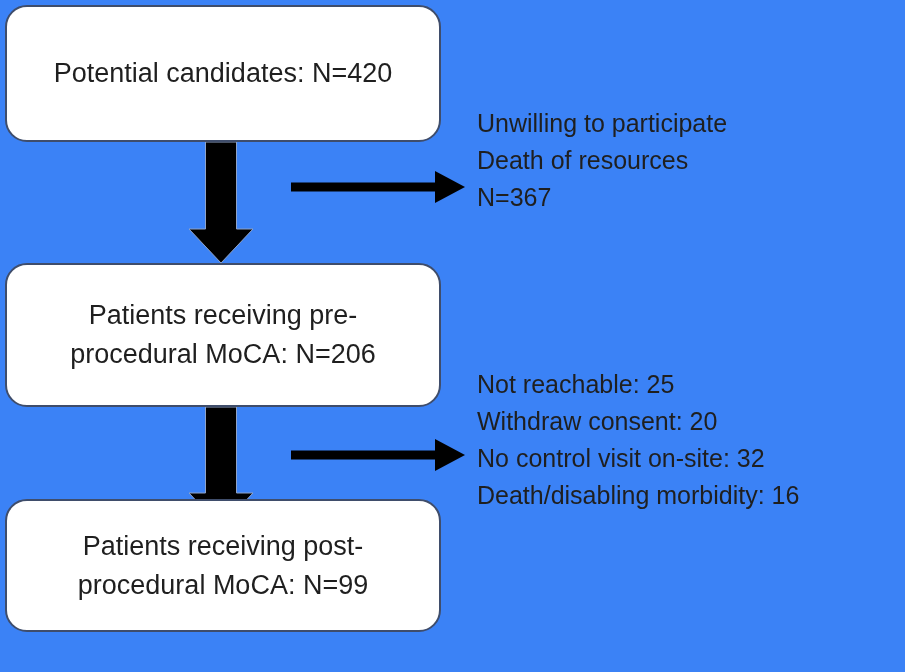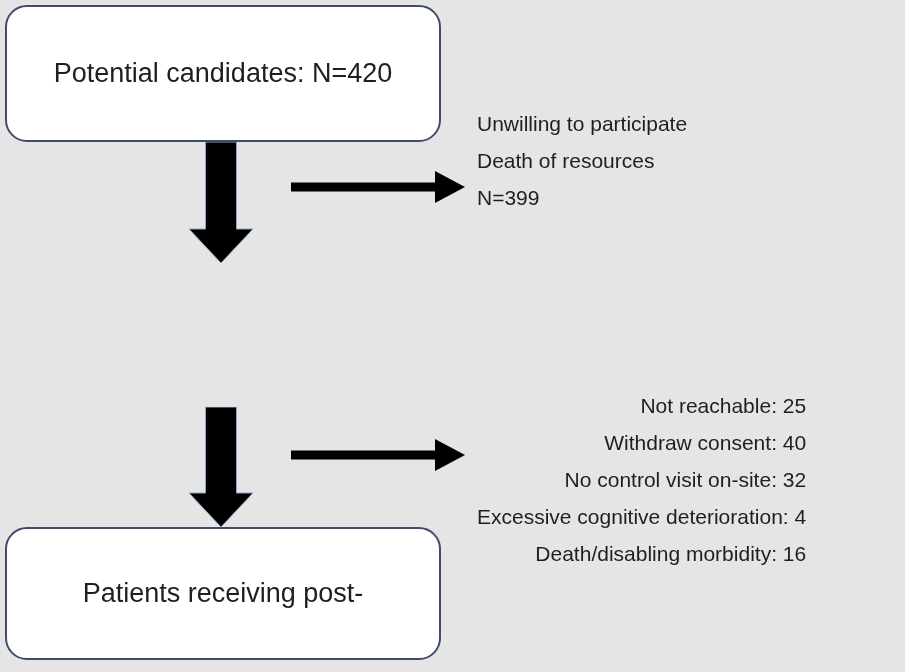--- a/index.html
+++ b/index.html
@@ -8,21 +8,21 @@
     width: 905px;
     height: 672px;
     overflow: hidden;
     background: #ffffff;
     font-family: "Liberation Sans", sans-serif;
   }
   .canvas {
     position: relative;
     width: 905px;
     height: 672px;
-    background: #e5e5e5;
+    background: #3b82f6;
     color: #1f1f1f;
   }
   .flow-box {
     position: absolute;
     left: 5px;
     width: 436px;
     border: 2px solid #3f4d6b;
     border-radius: 22px;
     background: #ffffff;
     display: flex;
@@ -32,37 +32,37 @@
     text-align: center;
     box-sizing: border-box;
   }
   .flow-box .box-line {
     font-size: 27px;
     line-height: 39px;
     white-space: nowrap;
   }
   .box-1 { top: 5px;   height: 137px; }
   .box-2 { top: 263px; height: 144px; }
-  .box-3 { top: 527px; height: 133px; }
+  .box-3 { top: 499px; height: 133px; }
 
   .arrow-svg { position: absolute; display: block; }
   .down-arrow-1  { left: 186px; top: 142px; }
   .down-arrow-2  { left: 186px; top: 407px; }
   .right-arrow-1 { left: 291px; top: 169px; }
   .right-arrow-2 { left: 291px; top: 437px; }
 
   .side-text {
     position: absolute;
     left: 477px;
-    font-size: 21px;
+    font-size: 25px;
     line-height: 37px;
     white-space: nowrap;
   }
   .side-text-1 { top: 105px; }
-  .side-text-2 { top: 387px; text-align: right; }
+  .side-text-2 { top: 366px; }
 </style>
 </head>
 <body>
 
 <div class="canvas">
 
   <div class="flow-box box-1">
     <div class="box-line">Potential candidates: N=420</div>
   </div>
 
@@ -71,38 +71,42 @@
   </svg>
 
   <svg class="arrow-svg right-arrow-1" width="174" height="36" viewBox="0 0 174 36">
     <rect x="0" y="13.5" width="148" height="9" fill="#000000"></rect>
     <polygon points="144,2 174,18 144,34" fill="#000000"></polygon>
   </svg>
 
   <div class="side-text side-text-1">
     <div>Unwilling to participate</div>
     <div>Death of resources</div>
-    <div>N=399</div>
+    <div>N=367</div>
   </div>
 
+  <div class="flow-box box-2">
+    <div class="box-line">Patients receiving pre-</div>
+    <div class="box-line">procedural MoCA: N=206</div>
+  </div>
 
   <svg class="arrow-svg down-arrow-2" width="70" height="120" viewBox="0 0 70 120">
     <polygon points="19.5,0 50.5,0 50.5,86 67,86 35,120 3,86 19.5,86" fill="#000000" stroke="#8fa3c8" stroke-width="1"></polygon>
   </svg>
 
   <svg class="arrow-svg right-arrow-2" width="174" height="36" viewBox="0 0 174 36">
     <rect x="0" y="13.5" width="148" height="9" fill="#000000"></rect>
     <polygon points="144,2 174,18 144,34" fill="#000000"></polygon>
   </svg>
 
   <div class="side-text side-text-2">
     <div>Not reachable: 25</div>
-    <div>Withdraw consent: 40</div>
+    <div>Withdraw consent: 20</div>
     <div>No control visit on-site: 32</div>
-    <div>Excessive cognitive deterioration: 4</div>
     <div>Death/disabling morbidity: 16</div>
   </div>
 
   <div class="flow-box box-3">
     <div class="box-line">Patients receiving post-</div>
+    <div class="box-line">procedural MoCA: N=99</div>
   </div>
 
 </div>
 
 </body></html>

